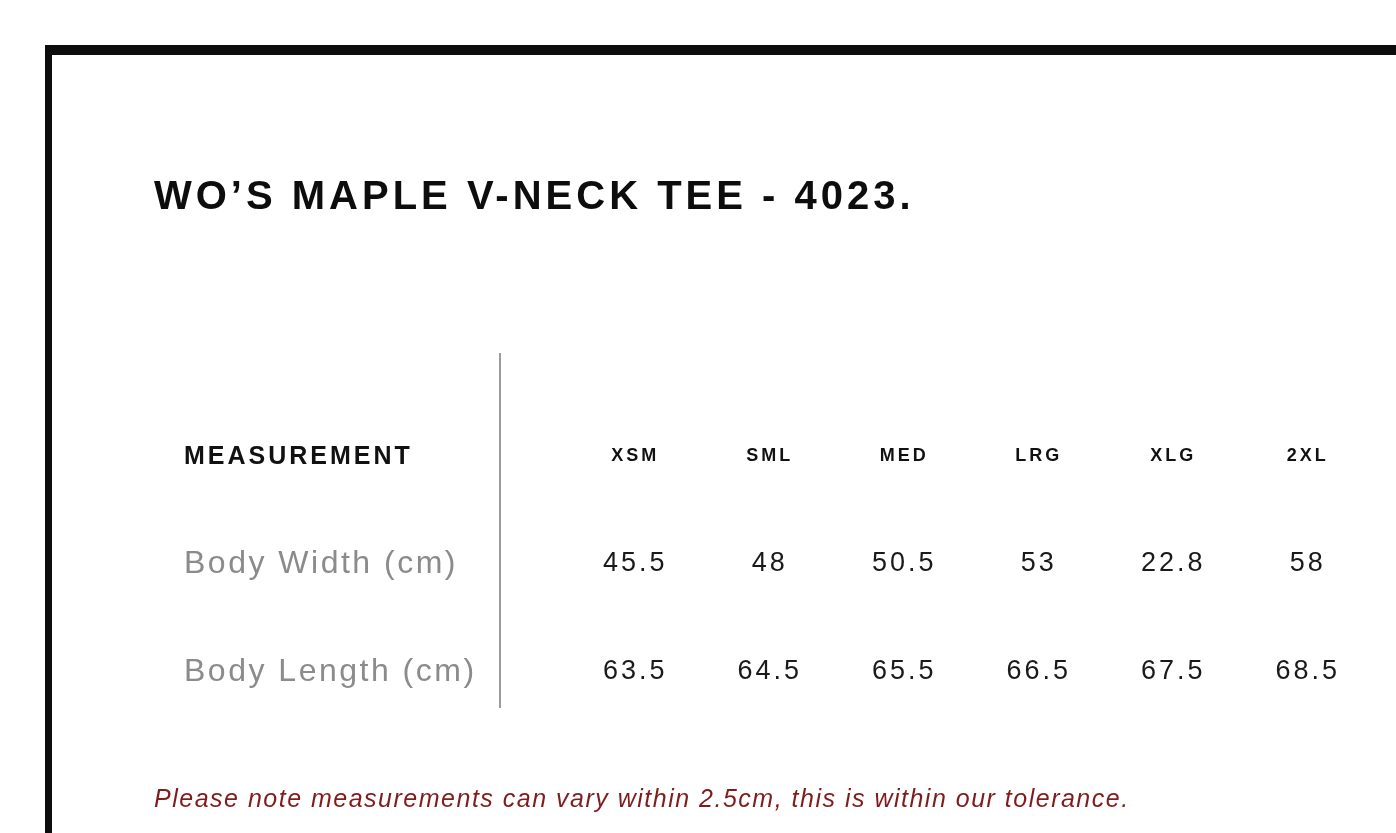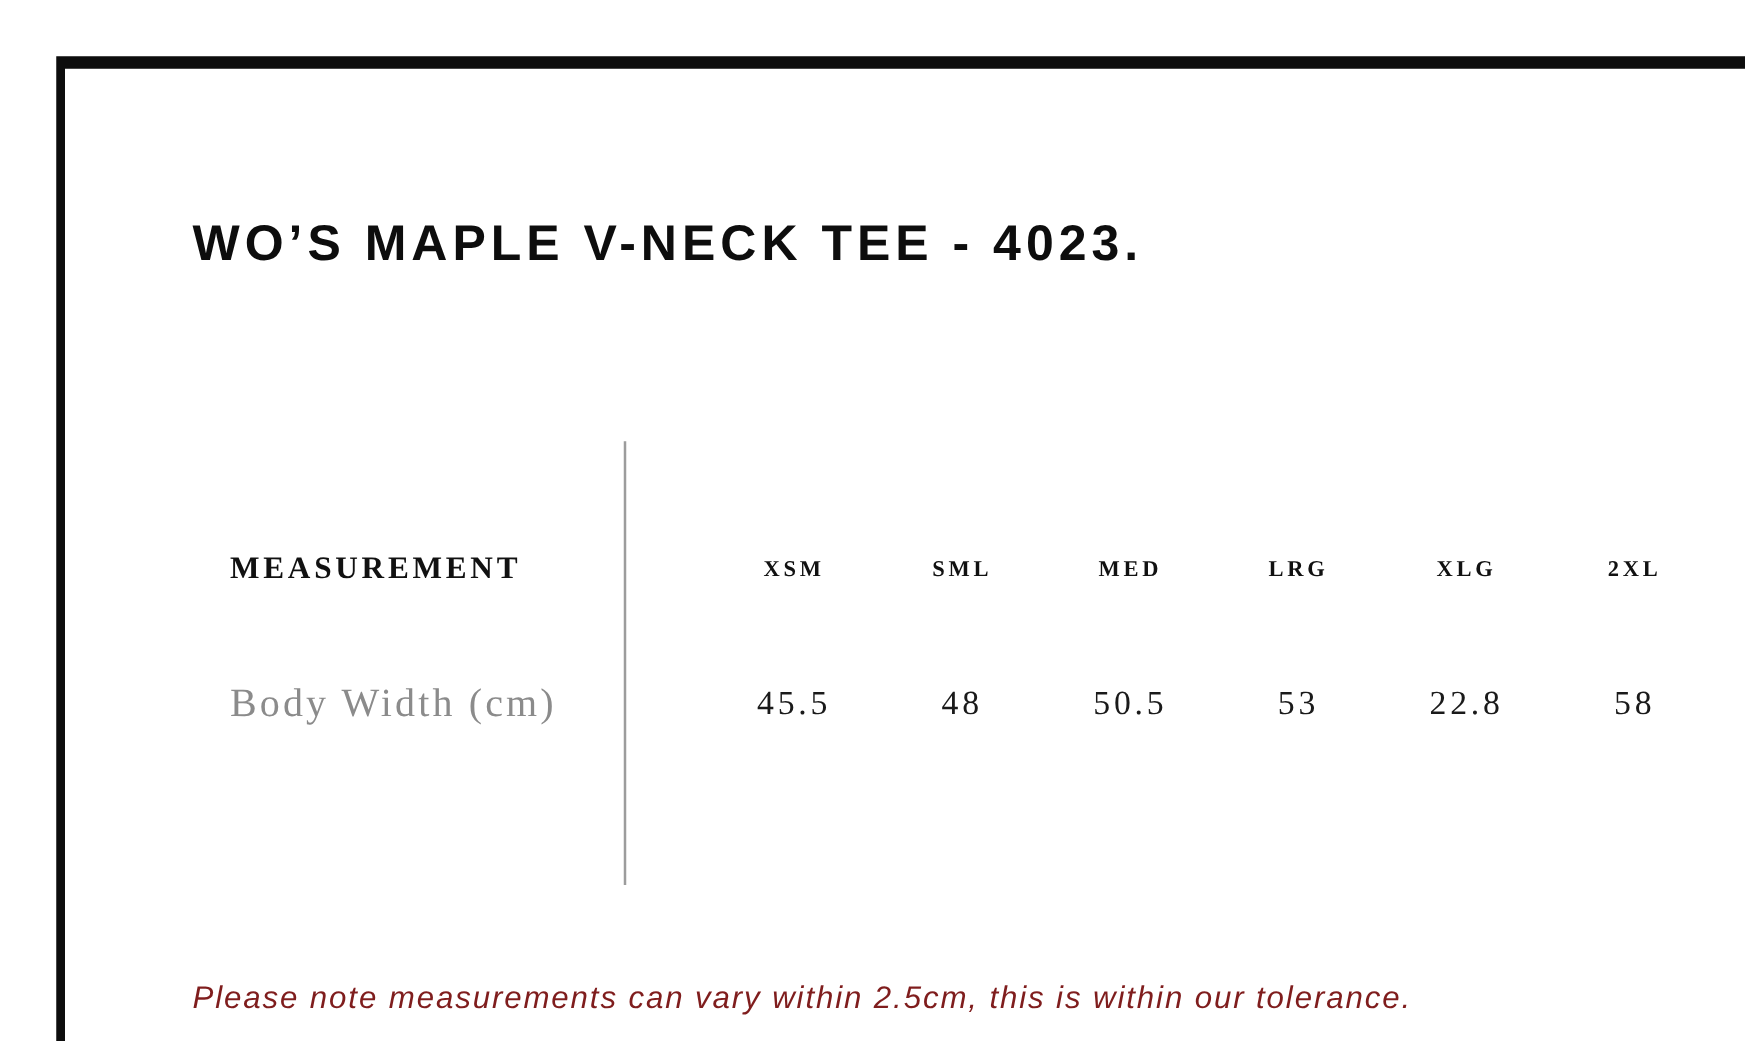--- a/index.html
+++ b/index.html
@@ -30,21 +30,20 @@
     position: absolute;
     left: 87px; top: 283px;
     width: 1210px;
     padding-top: 41px;
   }
   .trow {
     display: grid;
     grid-template-columns: 346px 53px repeat(6, 134.5px);
     height: 92.5px;
     align-items: center;
-    font-family: Liberation Serif, serif;
   }
   .label-cell {
     text-align: left;
     white-space: nowrap;
   }
   .header-label {
     font-size: 25px;
     font-weight: bold;
     letter-spacing: 3px;
     color: #111111;
@@ -114,18 +113,28 @@
       <div class="label-cell row-label">Body Width (cm)</div>
       <div class="spacer-cell"></div>
       <div class="size-cell value">45.5</div>
       <div class="size-cell value">48</div>
       <div class="size-cell value">50.5</div>
       <div class="size-cell value">53</div>
       <div class="size-cell value">22.8</div>
       <div class="size-cell value">58</div>
     </div>
 
+    <div class="trow">
+      <div class="label-cell row-label">Body Length (cm)</div>
+      <div class="spacer-cell"></div>
+      <div class="size-cell value">63.5</div>
+      <div class="size-cell value">64.5</div>
+      <div class="size-cell value">65.5</div>
+      <div class="size-cell value">66.5</div>
+      <div class="size-cell value">67.5</div>
+      <div class="size-cell value">68.5</div>
+    </div>
 
   </div>
 
   <p class="note">Please note measurements can vary within 2.5cm, this is within our tolerance.</p>
 
 </div>
 
 </body></html>

